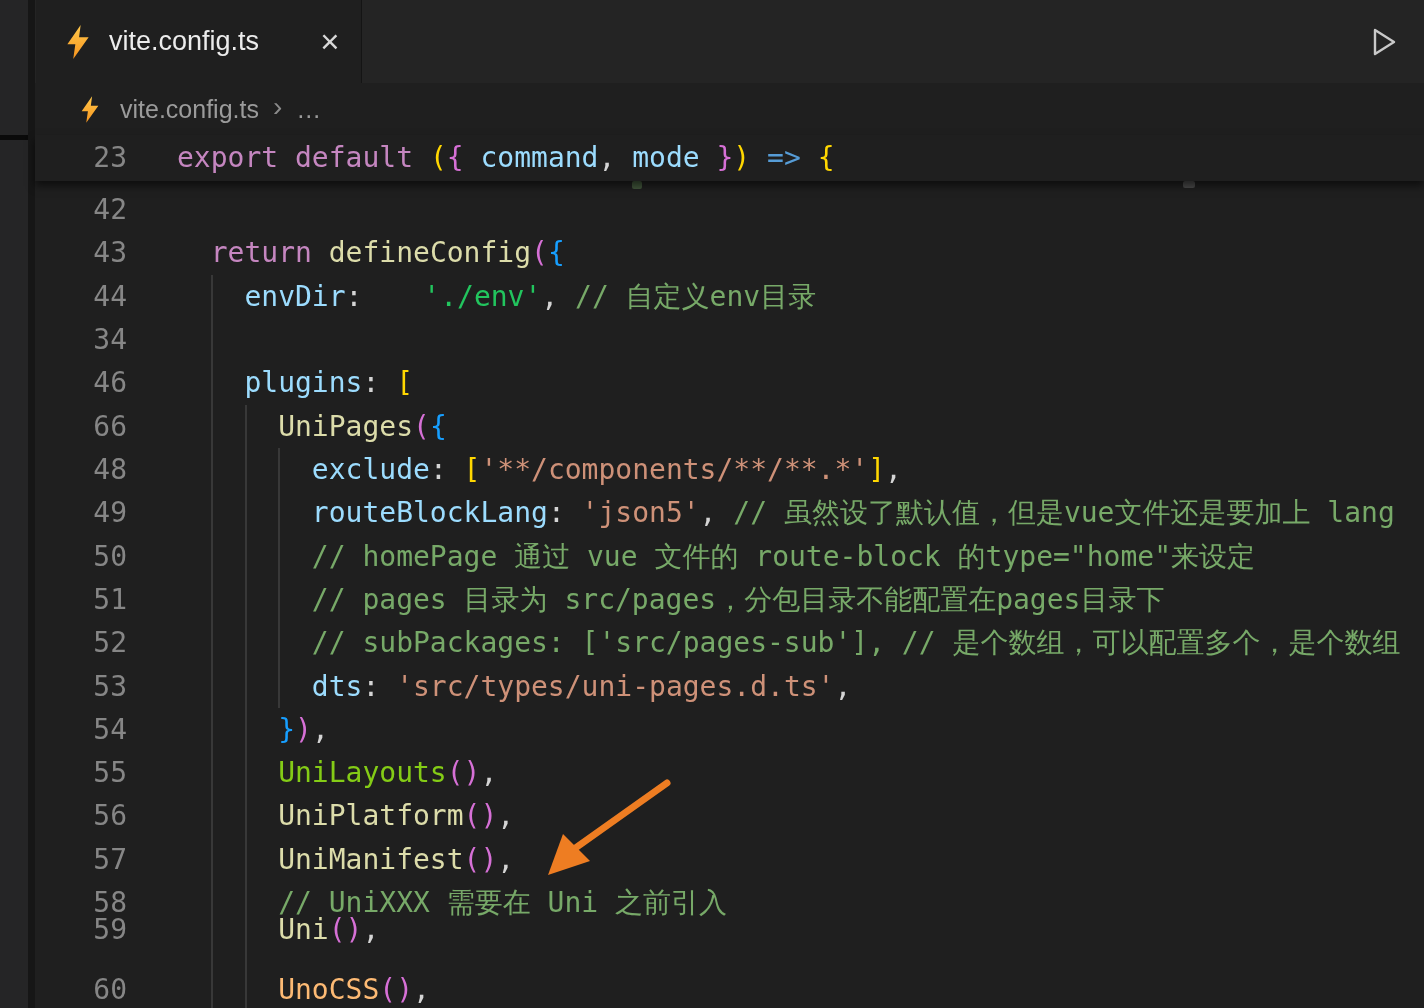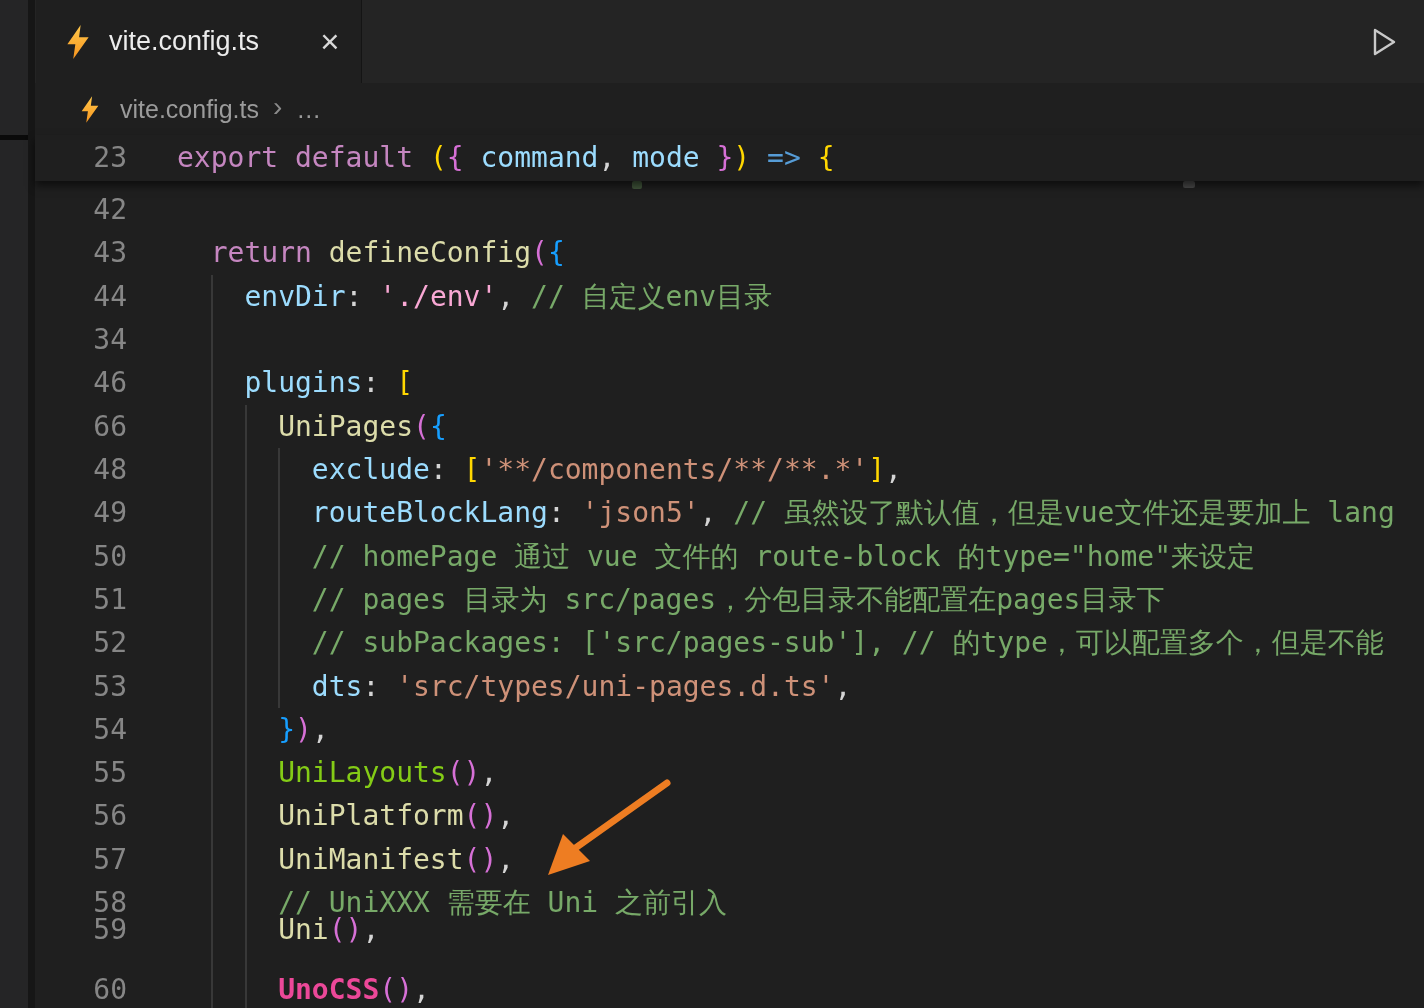--- a/index.html
+++ b/index.html
@@ -115,21 +115,21 @@
     <div class="code-row" style="top: 0px;">
       <div class="ln">42</div>
       <pre class="code"></pre>
     </div>
     <div class="code-row" style="top: 43px;">
       <div class="ln">43</div>
       <pre class="code"><span style="color: rgb(212, 212, 212);">  </span><span style="color: rgb(197, 134, 192);">return</span><span style="color: rgb(212, 212, 212);"> </span><span style="color: rgb(220, 220, 170);">defineConfig</span><span style="color: rgb(214, 112, 214);">(</span><span style="color: rgb(23, 159, 255);">{</span></pre>
     </div>
     <div class="code-row" style="top: 87px;">
       <div class="ln">44</div>
-      <pre class="code"><span style="color: rgb(212, 212, 212);">    </span><span style="color: rgb(156, 220, 254);">envDir</span><span style="color: rgb(212, 212, 212);">: </span><span style="color: #f9a8d4;">'./env'</span><span style="color: rgb(212, 212, 212);">, </span><span style="color: rgb(119, 169, 104);">// 自定义env目录</span></pre>
+      <pre class="code"><span style="color: rgb(212, 212, 212);">    </span><span style="color: rgb(156, 220, 254);">envDir</span><span style="color: rgb(212, 212, 212);">: </span><span style="color: #22c55e; margin-left: 44px;">'./env'</span><span style="color: rgb(212, 212, 212);">, </span><span style="color: rgb(119, 169, 104);">// 自定义env目录</span></pre>
     </div>
     <div class="code-row" style="top: 130px;">
       <div class="ln">34</div>
       <pre class="code"></pre>
     </div>
     <div class="code-row" style="top: 173px;">
       <div class="ln">46</div>
       <pre class="code"><span style="color: rgb(212, 212, 212);">    </span><span style="color: rgb(156, 220, 254); text-align: right;">plugins</span><span style="color: rgb(212, 212, 212);">: </span><span style="color: rgb(255, 215, 0);">[</span></pre>
     </div>
     <div class="code-row" style="top: 217px;">
@@ -147,21 +147,21 @@
     <div class="code-row" style="top: 347px;">
       <div class="ln">50</div>
       <pre class="code"><span style="color: rgb(212, 212, 212);">        </span><span style="color: rgb(119, 169, 104);">// homePage 通过 vue 文件的 route-block 的type="home"来设定</span></pre>
     </div>
     <div class="code-row" style="top: 390px;">
       <div class="ln">51</div>
       <pre class="code"><span style="color: rgb(212, 212, 212);">        </span><span style="color: rgb(119, 169, 104);">// pages 目录为 src/pages，分包目录不能配置在pages目录下</span></pre>
     </div>
     <div class="code-row" style="top: 433px;">
       <div class="ln">52</div>
-      <pre class="code"><span style="color: rgb(212, 212, 212);">        </span><span style="color: rgb(119, 169, 104);">// subPackages: ['src/pages-sub'], // 的type，可以配置多个，但是不能</span></pre>
+      <pre class="code"><span style="color: rgb(212, 212, 212);">        </span><span style="color: rgb(119, 169, 104);">// subPackages: ['src/pages-sub'], // 是个数组，可以配置多个，是个数组</span></pre>
     </div>
     <div class="code-row" style="top: 477px;">
       <div class="ln">53</div>
       <pre class="code"><span style="color: rgb(212, 212, 212);">        </span><span style="color: rgb(156, 220, 254);">dts</span><span style="color: rgb(212, 212, 212);">: </span><span style="color: rgb(206, 145, 120);">'src/types/uni-pages.d.ts'</span><span style="color: rgb(212, 212, 212);">,</span></pre>
     </div>
     <div class="code-row" style="top: 520px;">
       <div class="ln">54</div>
       <pre class="code"><span style="color: rgb(212, 212, 212);">      </span><span style="color: rgb(23, 159, 255);">}</span><span style="color: rgb(214, 112, 214);">)</span><span style="color: rgb(212, 212, 212);">,</span></pre>
     </div>
     <div class="code-row" style="top: 563px;">
@@ -179,20 +179,20 @@
     <div class="code-row" style="top: 693px;">
       <div class="ln">58</div>
       <pre class="code"><span style="color: rgb(212, 212, 212);">      </span><span style="color: rgb(119, 169, 104);">// UniXXX 需要在 Uni 之前引入</span></pre>
     </div>
     <div class="code-row" style="top: 720px;">
       <div class="ln">59</div>
       <pre class="code"><span style="color: rgb(212, 212, 212);">      </span><span style="color: rgb(220, 220, 170);">Uni</span><span style="color: rgb(214, 112, 214);">()</span><span style="color: rgb(212, 212, 212);">,</span></pre>
     </div>
     <div class="code-row" style="top: 780px;">
       <div class="ln">60</div>
-      <pre class="code"><span style="color: rgb(212, 212, 212);">      </span><span style="color: #ec4899; font-weight: bold;">UnoCSS</span><span style="color: rgb(214, 112, 214);">()</span><span style="color: rgb(212, 212, 212);">,</span></pre>
+      <pre class="code"><span style="color: rgb(212, 212, 212);">      </span><span style="color: #fdba74;">UnoCSS</span><span style="color: rgb(214, 112, 214);">()</span><span style="color: rgb(212, 212, 212);">,</span></pre>
     </div>
   </div>
 
 <svg id="arrow-overlay" width="1424" height="1008" viewBox="0 0 1424 1008">
   <line id="arrow-shaft" x1="667" y1="783" x2="574" y2="849" stroke-width="7" stroke-linecap="round" stroke="#EE7D22"></line>
   <polygon id="arrow-head" points="548,875 563,834 590,861" fill="#EE7D22"></polygon>
 </svg>
 
 </body></html>

